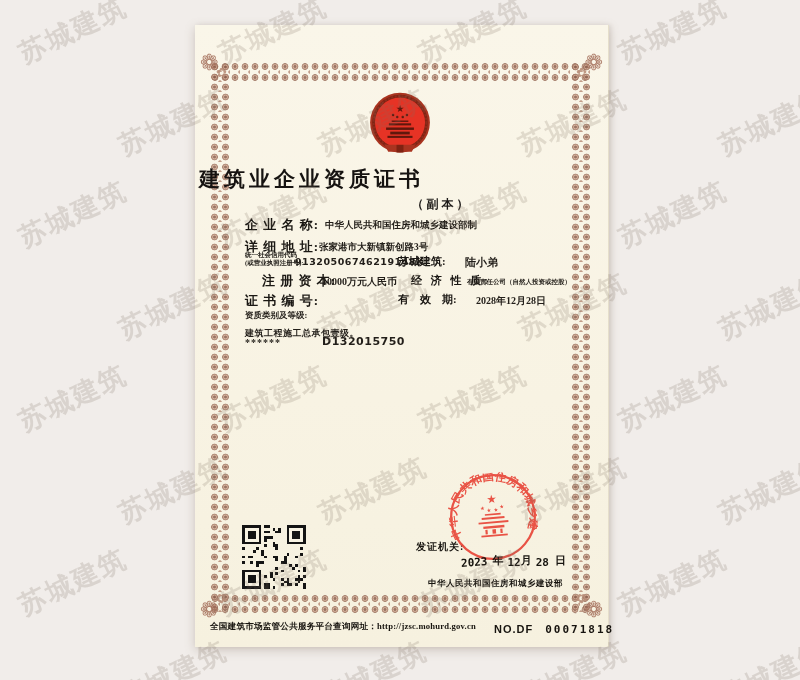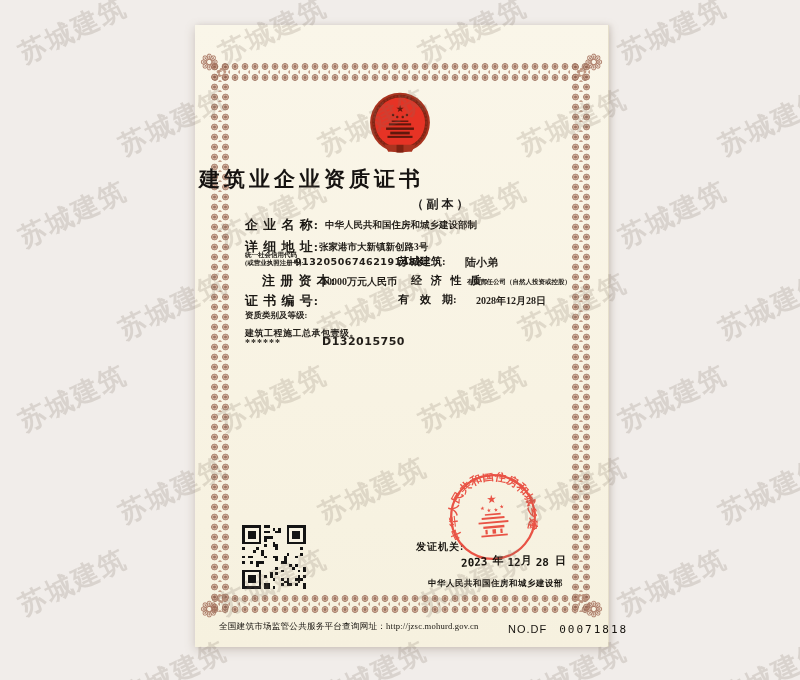--- a/index.html
+++ b/index.html
@@ -52,22 +52,22 @@
   
   .qr{position:absolute;left:46px;top:500px;width:66px;height:64px;}
   .issuer{position:absolute;left:221px;top:515px;font-size:10px;font-weight:bold;letter-spacing:1px;color:#17140f;}
   .seal{position:absolute;left:254px;top:448px;transform:rotate(-5deg);opacity:.93;}
   .dateline{position:absolute;left:266px;top:528px;font-size:11px;font-weight:bold;color:#17140f;white-space:nowrap;}
   .dateline .dnum{font-family:"DejaVu Sans Mono",monospace;font-size:11px;position:relative;top:2px;}
   .dateline .y{display:inline-block;transform:rotate(-4deg);margin-right:5px;}
   .dateline .u{margin-right:4px;}
   .ministry{position:absolute;left:228px;top:553px;width:145px;text-align:center;
             font-size:8.5px;font-weight:bold;letter-spacing:.5px;color:#17140f;}
-  .queryline{position:absolute;left:24px;top:596px;font-size:8.6px;font-weight:normal;color:#17140f;letter-spacing:.2px;}
-  .serial{position:absolute;left:313px;top:594px;font-weight:normal;color:#17140f;white-space:nowrap;}
+  .queryline{position:absolute;left:15px;top:596px;font-size:8.6px;font-weight:bold;color:#17140f;letter-spacing:.2px;}
+  .serial{position:absolute;left:299px;top:594px;font-weight:bold;color:#17140f;white-space:nowrap;}
   .serial .pfx{font-family:"Liberation Sans",sans-serif;font-size:11px;letter-spacing:1px;}
   .serial .digits{font-family:"DejaVu Sans Mono",monospace;font-size:11px;letter-spacing:2px;margin-left:8px;}
   
   .wm-layer{position:absolute;left:0;top:0;width:800px;height:680px;pointer-events:none;}
   .wm{position:absolute;transform:rotate(-26deg);font-size:27px;font-weight:600;letter-spacing:2px;
       color:rgba(124,111,97,.20);font-family:"Liberation Sans",sans-serif;white-space:nowrap;}
 </style>
 </head>
 <body>
 

